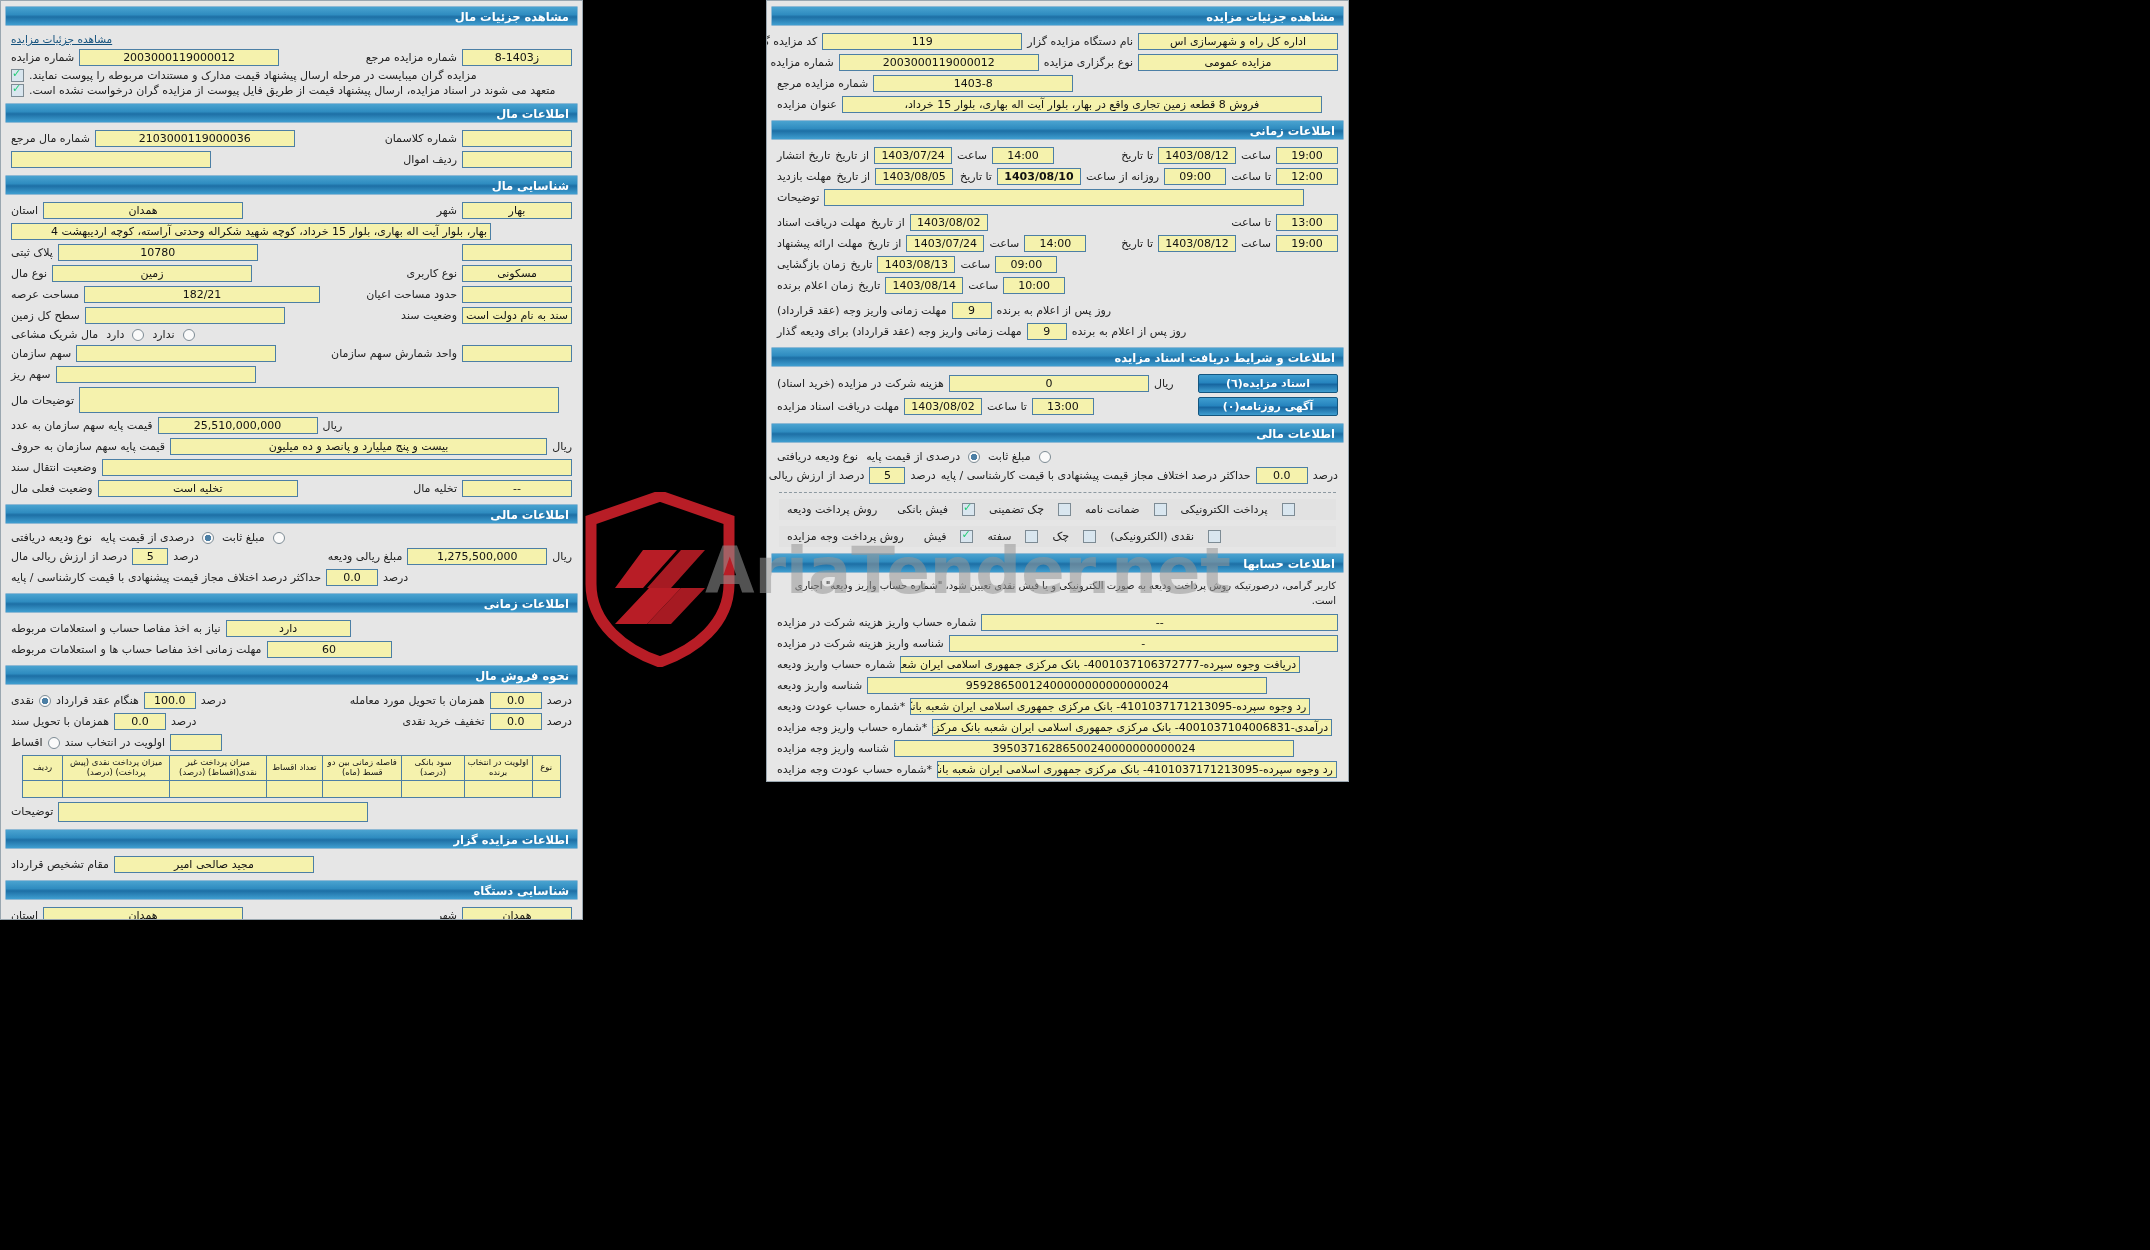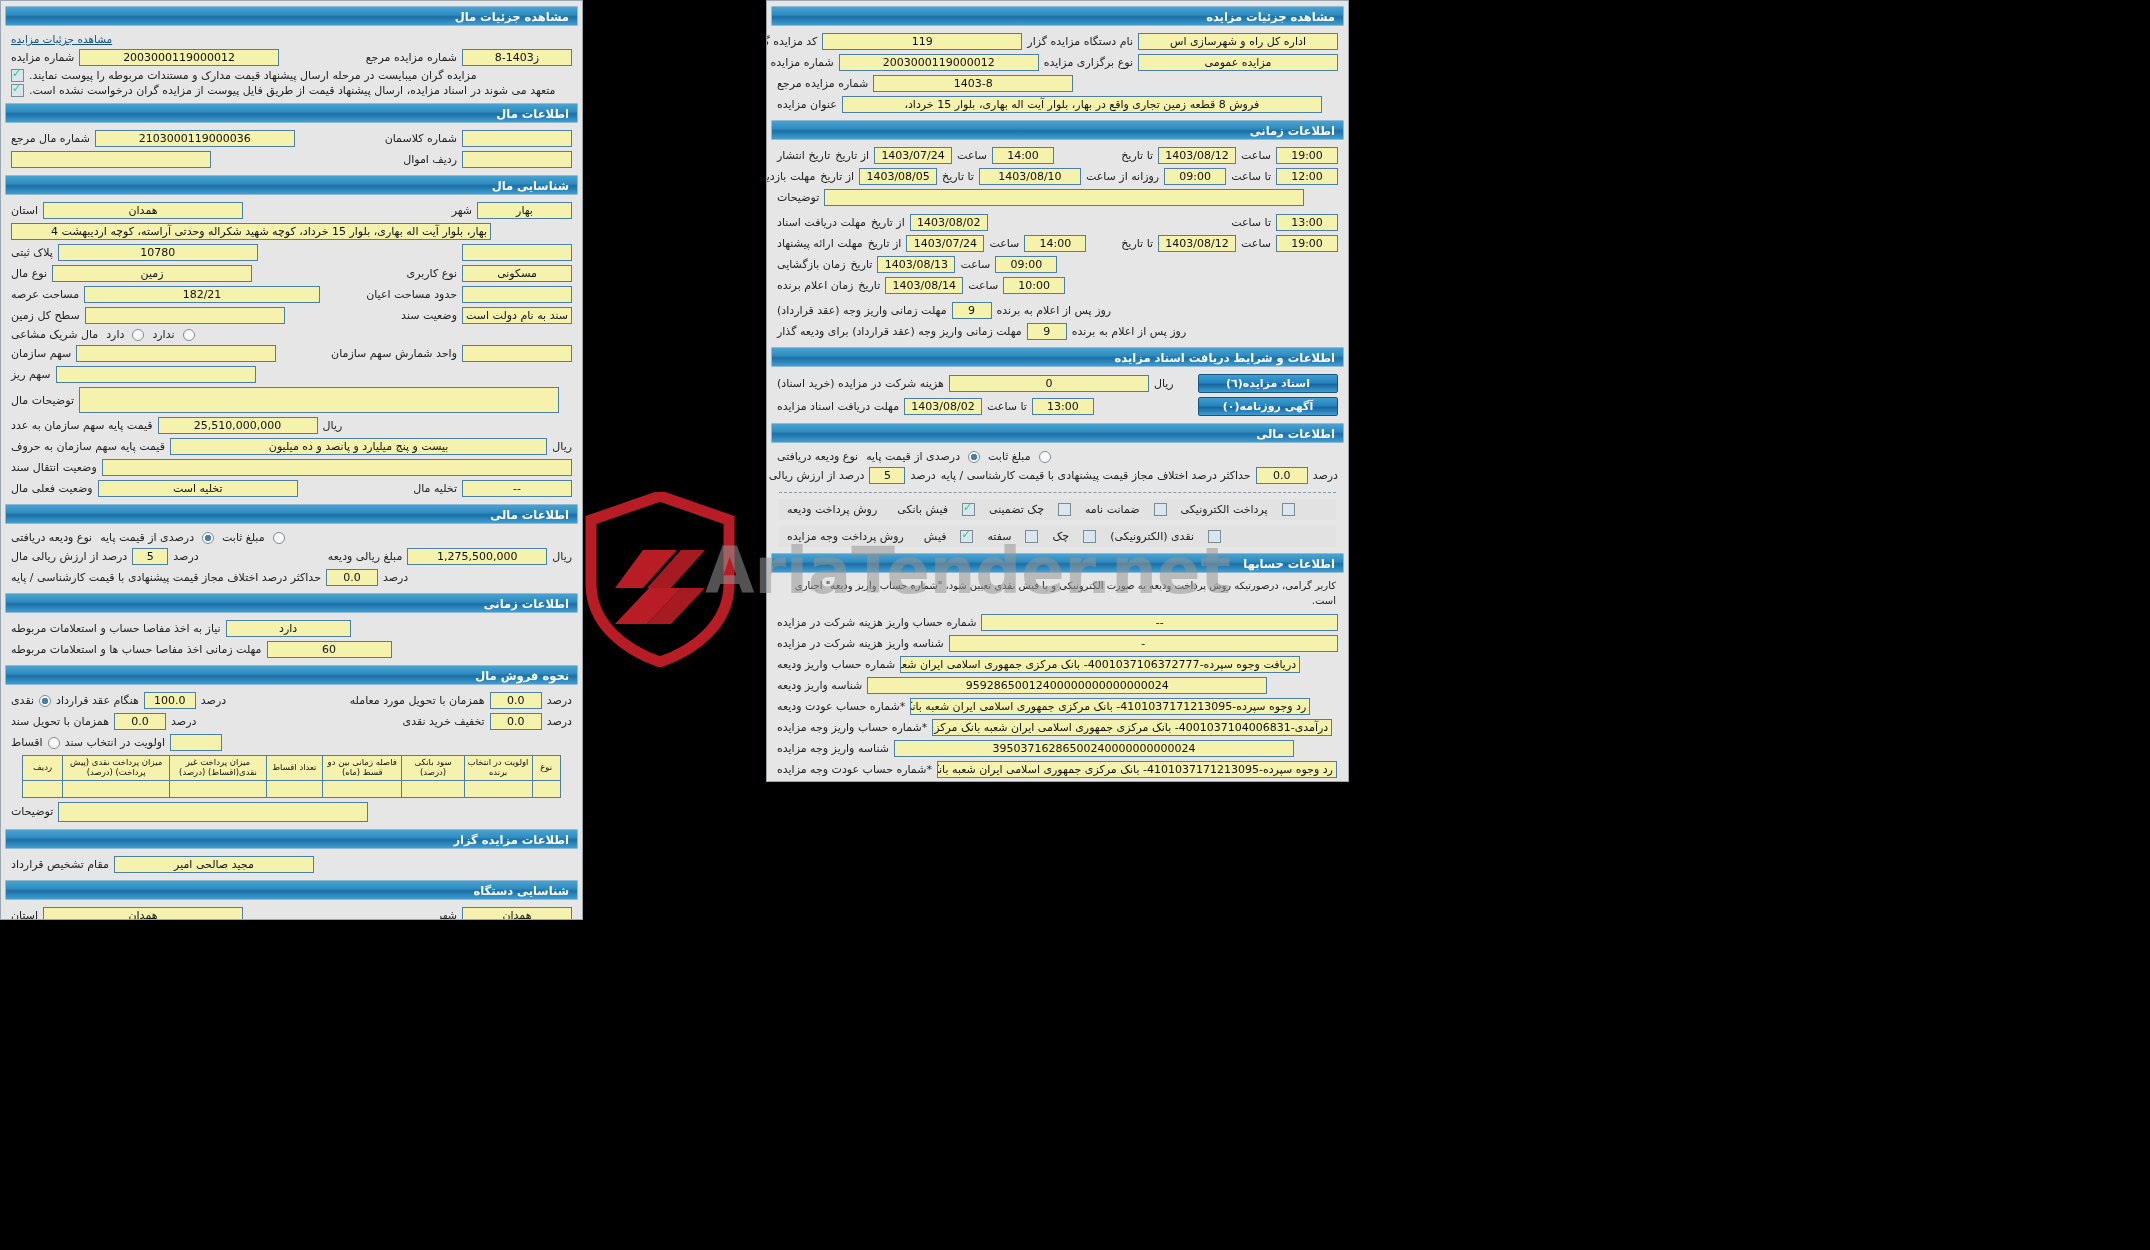--- a/index.html
+++ b/index.html
@@ -98,21 +98,21 @@
     </div>
     <div style="display:flex;align-items:center;gap:5px;">
       <div class="fld" style="width:200px;"></div>
     </div>
   </div>
 
   <div class="secbar">شناسایی مال</div>
 
   <div class="row" style="justify-content:space-between;">
     <div style="display:flex;align-items:center;gap:5px;">
-      <div class="fld" style="width:95px;">بهار</div>
+      <div class="fld" style="width:110px;">بهار</div>
       <span class="lbl">شهر</span>
     </div>
     <div style="display:flex;align-items:center;gap:5px;">
       <div class="fld" style="width:200px;">همدان</div>
       <span class="lbl">استان</span>
     </div>
   </div>
 
   <div class="row" style="justify-content:flex-end;">
     <div class="fld" style="width:480px;text-align:right;direction:rtl;">بهار، بلوار آیت اله بهاری، بلوار 15 خرداد، کوچه شهید شکراله وحدتی آراسته، کوچه اردیبهشت 4</div>
@@ -400,21 +400,21 @@
       <span class="lbl">تاریخ انتشار</span>
     </div>
   </div>
 
   <div class="row" style="justify-content:space-between;">
     <div style="display:flex;align-items:center;gap:5px;">
       <div class="fld" style="width:62px;">12:00</div>
       <span class="lbl">تا ساعت</span>
       <div class="fld" style="width:62px;">09:00</div>
       <span class="lbl">روزانه از ساعت</span>
-      <div class="fld" style="width:102px;">1403/08/10</div>
+      <div class="fld" style="width:84px;font-weight:bold;">1403/08/10</div>
       <span class="lbl">تا تاریخ</span>
     </div>
     <div style="display:flex;align-items:center;gap:5px;">
       <div class="fld" style="width:78px;">1403/08/05</div>
       <span class="lbl">از تاریخ</span>
       <span class="lbl">مهلت بازدید</span>
     </div>
   </div>
 
   <div class="row" style="justify-content:flex-end;">

